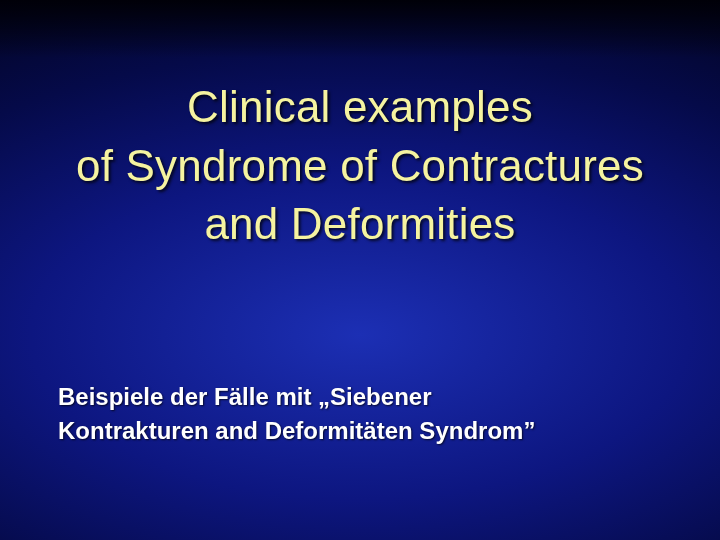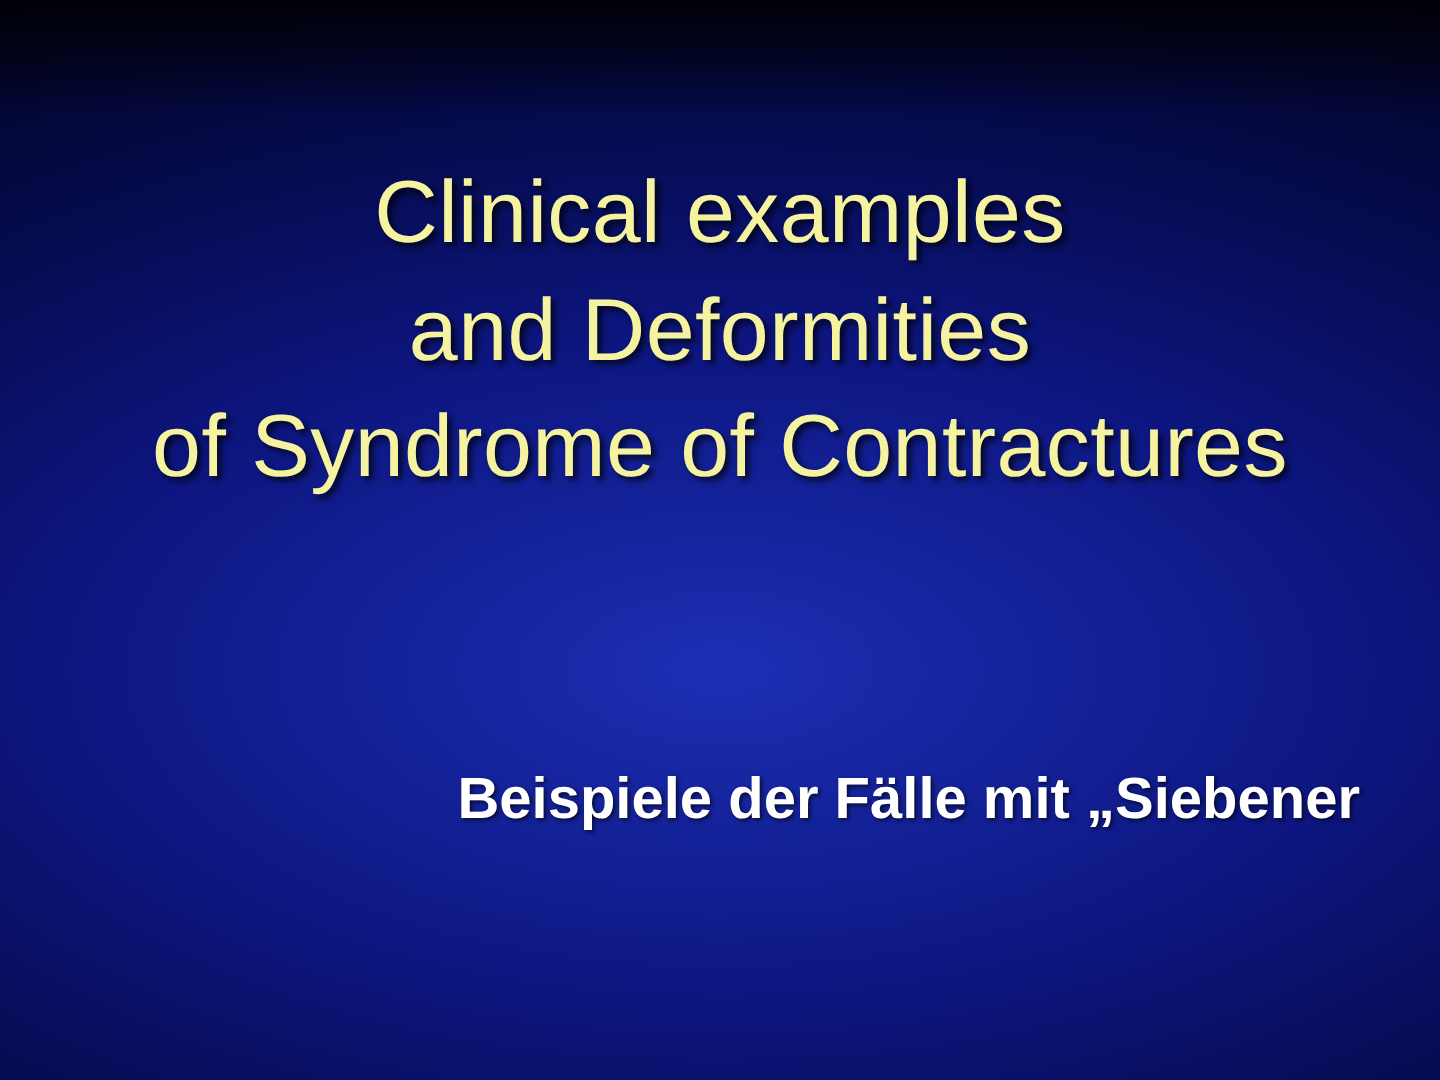--- a/index.html
+++ b/index.html
@@ -47,40 +47,41 @@
   .title-line {
     display: block;
     white-space: nowrap;
   }
   .subtitle-block {
     position: absolute;
     left: 58px;
     right: 40px;
     top: 380px;
     color: #ffffff;
-    font-size: 29px;
+    font-size: 24px;
     font-weight: bold;
     line-height: 1.42;
-    text-align: right;
+    text-align: left;
     text-shadow: 1px 1px 2px rgba(0,0,0,0.7);
     z-index: 2;
   }
   .subtitle-line {
     display: block;
     white-space: nowrap;
   }
 </style>
 </head>
 <body>
 
 <div class="slide">
 
   <div class="title-block">
     <span class="title-line">Clinical examples</span>
+    <span class="title-line">of Syndrome of Contractures</span>
     <span class="title-line">and Deformities</span>
-    <span class="title-line">of Syndrome of Contractures</span>
   </div>
 
   <div class="subtitle-block">
     <span class="subtitle-line">Beispiele der Fälle mit „Siebener</span>
+    <span class="subtitle-line">Kontrakturen and Deformitäten Syndrom”</span>
   </div>
 
 </div>
 
 </body></html>

